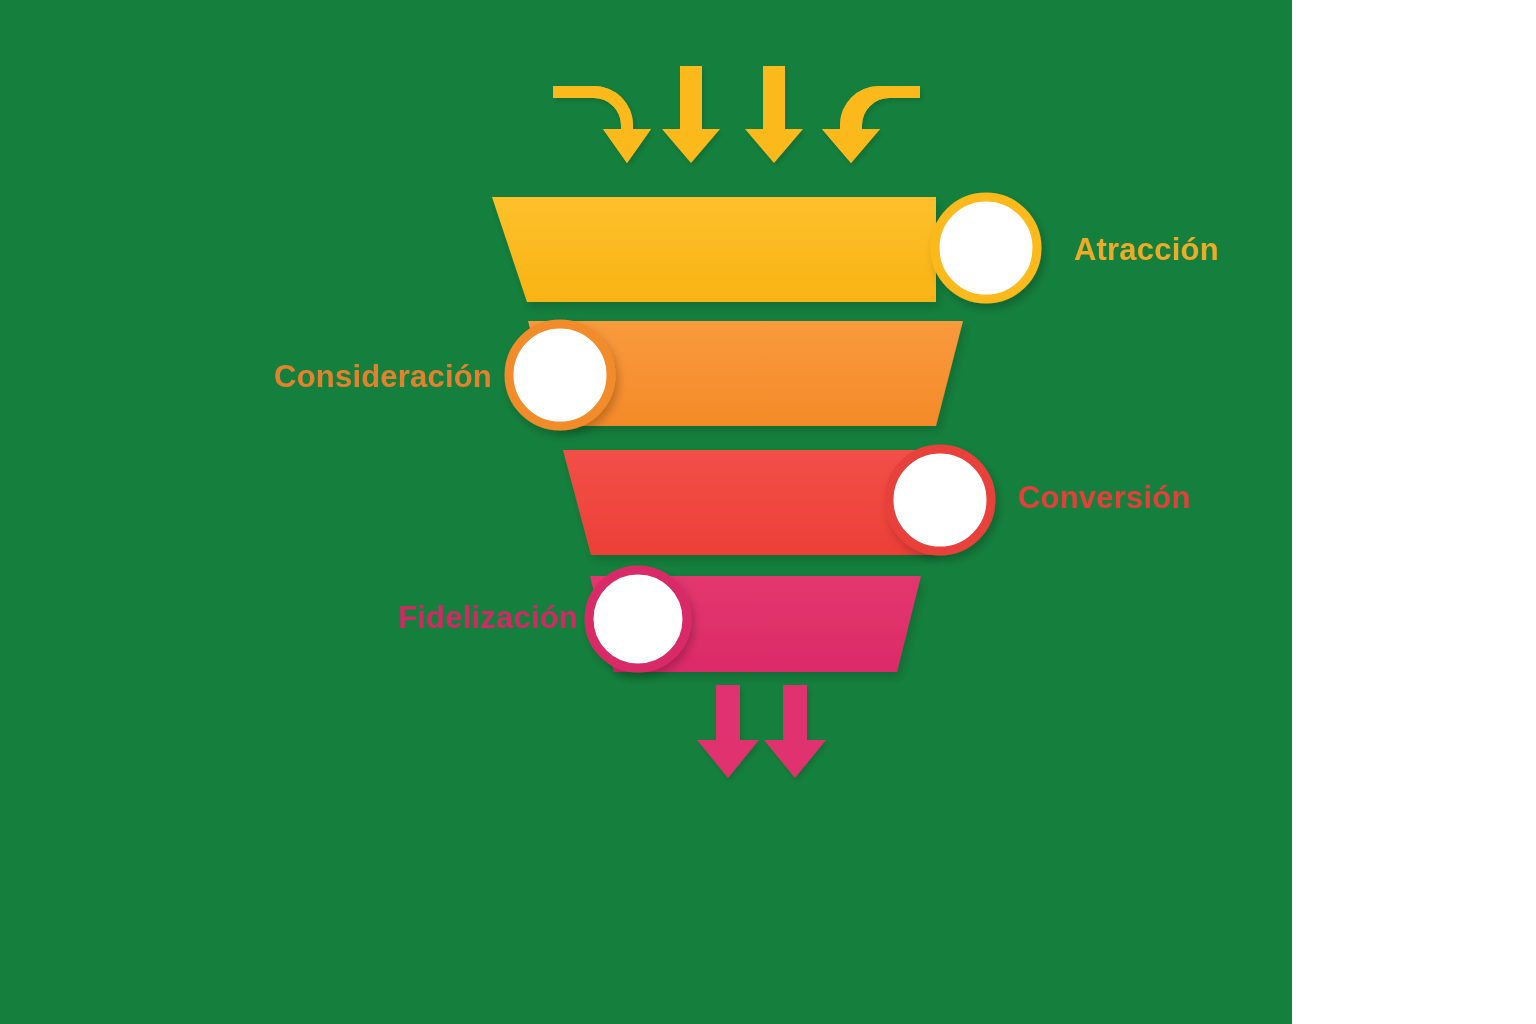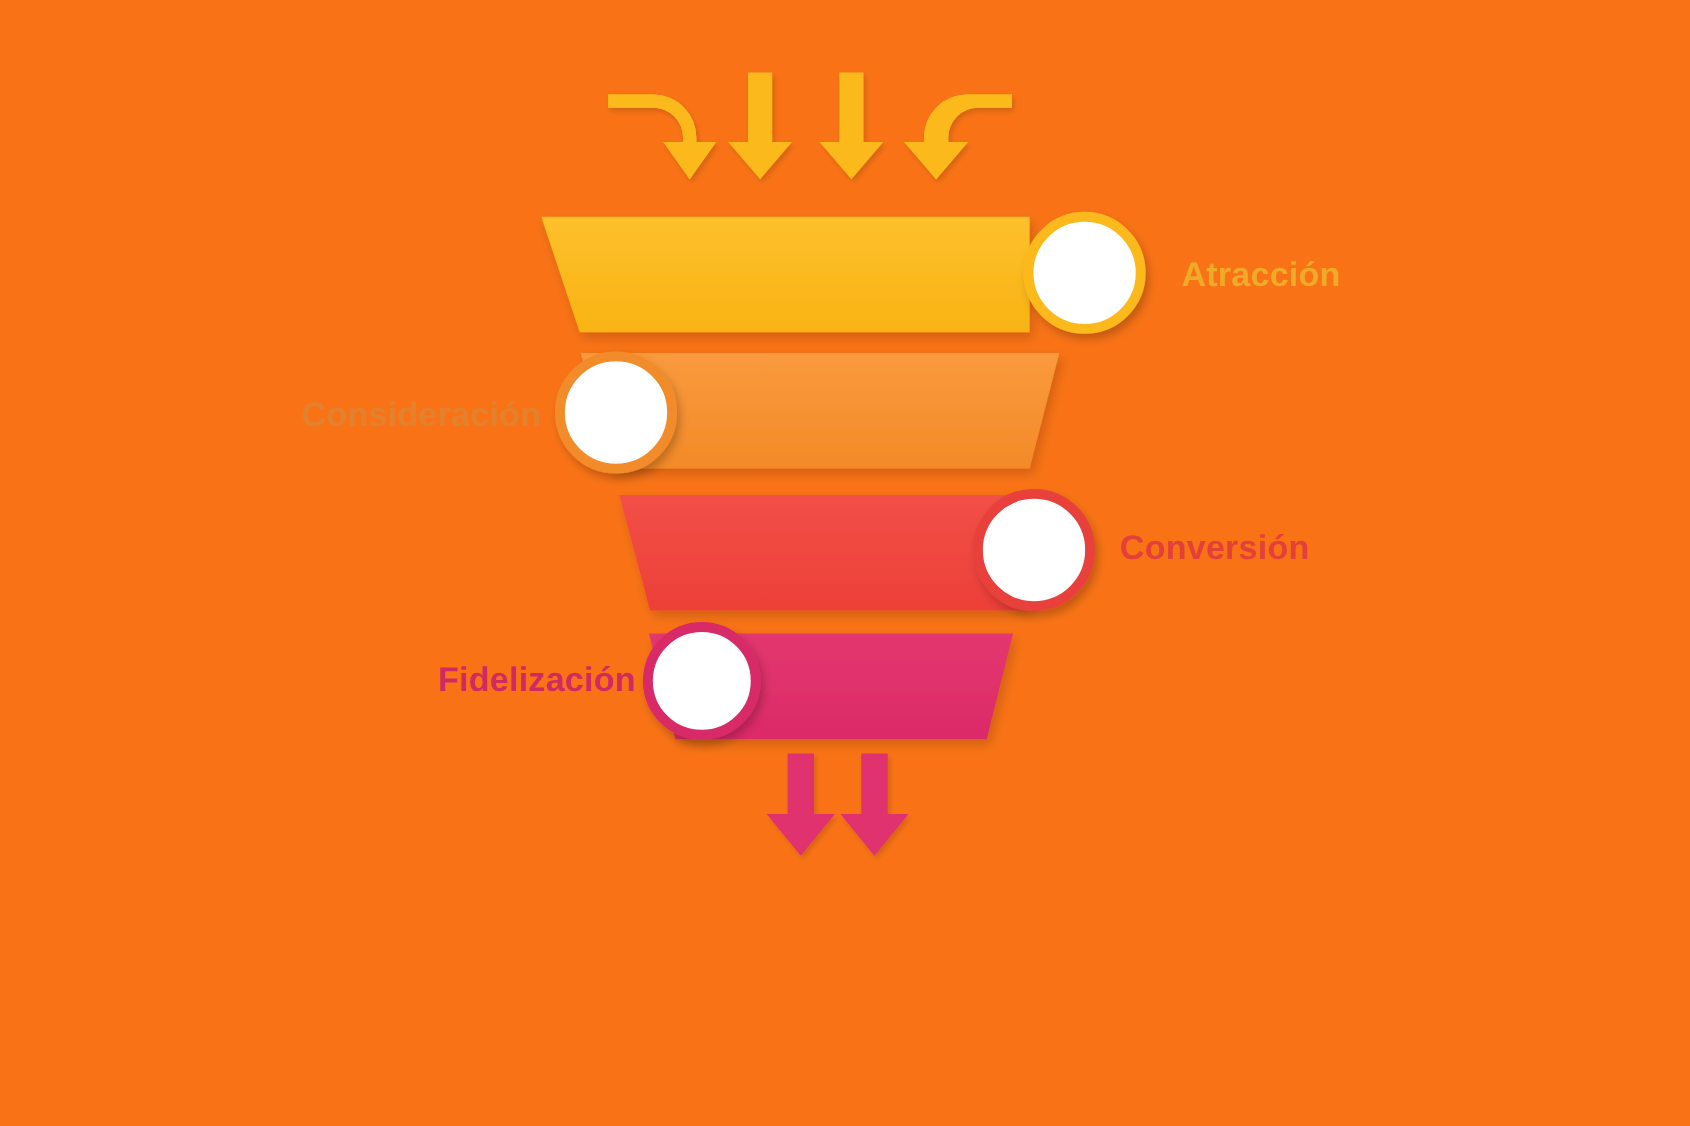--- a/index.html
+++ b/index.html
@@ -12,23 +12,23 @@
     width: 1536px;
     height: 1024px;
     overflow: hidden;
     font-family: "Liberation Sans", sans-serif;
     position: relative;
   }
   #canvas {
     position: absolute;
     left: 0;
     top: 0;
-    width: 1536px;
+    width: 1292px;
     height: 1024px;
-    background: #f97316;
+    background: #15803d;
   }
   svg.funnel {
     display: block;
     width: 1536px;
     height: 1024px;
   }
   .stage-label {
     font-family: "Liberation Sans", sans-serif;
     font-weight: bold;
     font-size: 31px;

